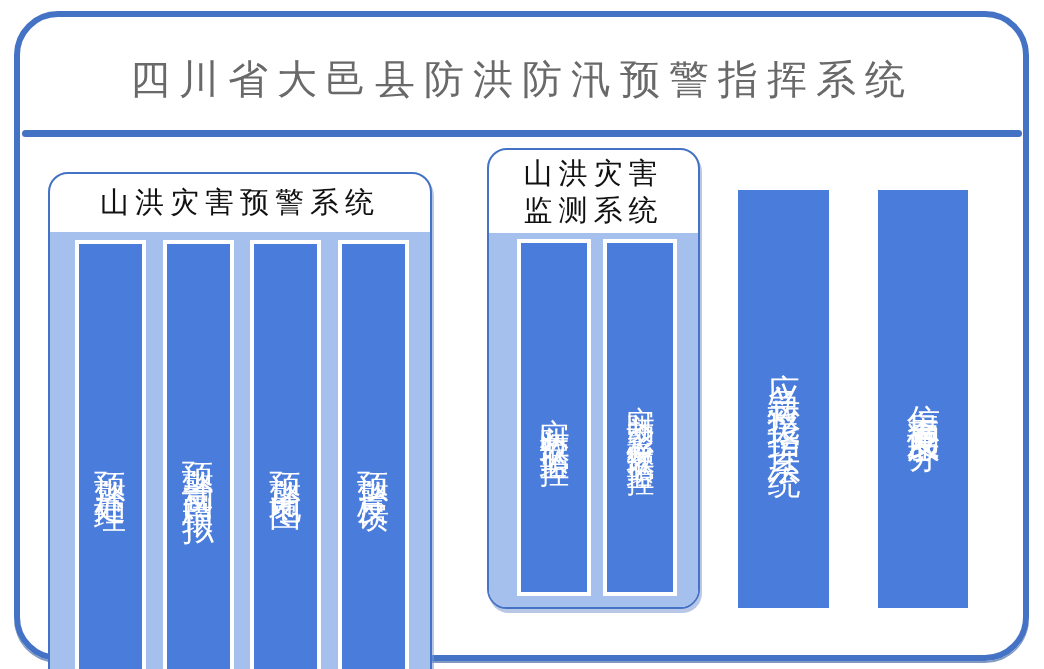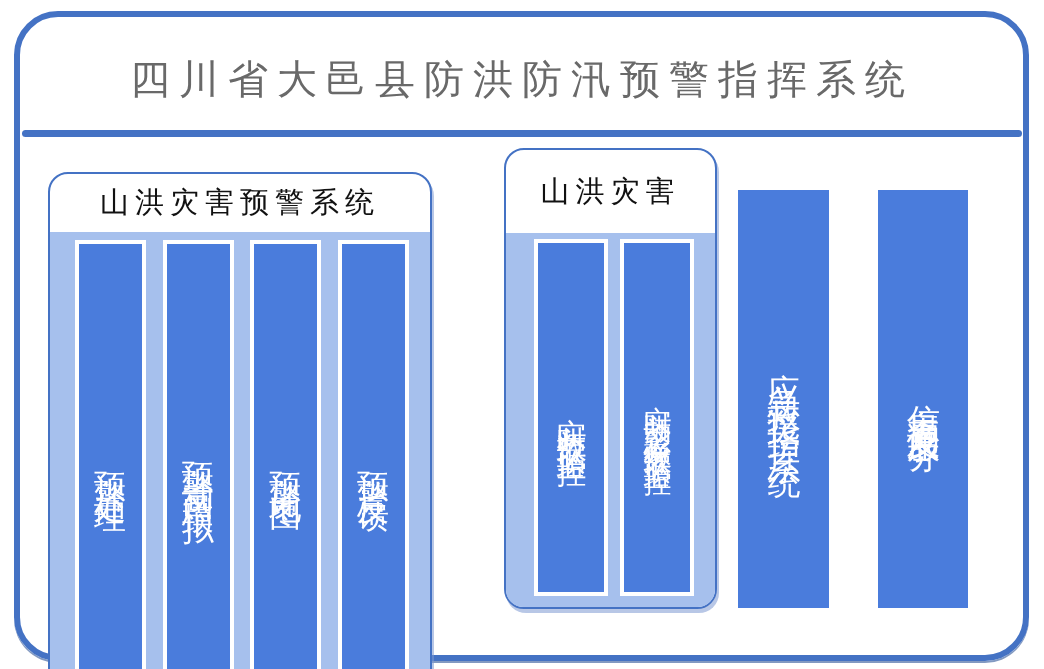--- a/index.html
+++ b/index.html
@@ -16,21 +16,21 @@
 
   .main-title{position:absolute; left:0; right:0; top:52px; text-align:center;
     font-size:40px; letter-spacing:9px; color:var(--title-text); white-space:nowrap;}
 
   .divider{position:absolute; left:22px; top:130px; width:1000px; height:7px;
     border-radius:4px; background:var(--divider);}
 
   .sysbox{position:absolute; background:#fff; border:2px solid var(--box-border);
     border-radius:20px; box-shadow:2px 4px 0 rgba(125,153,210,.55);}
   .left-box{left:48px; top:172px; width:384px; height:530px;}
-  .mid-box{left:504px; top:148px; width:213px; height:461px;text-align:center;}
+  .mid-box{left:487px; top:148px; width:213px; height:461px;text-align:center;}
 
   .sysbox-title{display:flex; align-items:center; justify-content:center;
     font-family:"Liberation Serif",serif; color:#111; white-space:nowrap;}
   .left-box .sysbox-title{height:58px; font-size:29px; letter-spacing:6px;}
   .mid-box .sysbox-title{height:83px; flex-direction:column; font-size:29px;
     letter-spacing:6px; line-height:37px;}
 
   .panel{position:absolute; left:0; right:0; bottom:0; background:var(--panel-fill);
     border-radius:0 0 17px 17px; display:flex; justify-content:space-between;}
   .left-panel{top:58px; padding:8px 21px 8px 25px;}
@@ -77,20 +77,21 @@
       </div>
       <div class="module">
         <span class="vtext">预警反馈</span>
       </div>
     </div>
   </section>
 
   <section class="sysbox mid-box">
     <div class="sysbox-title">
       <div>山洪灾害</div>
+      <div>监测系统</div>
     </div>
     <div class="panel mid-panel">
       <div class="module">
         <span class="vtext">实时数据监控</span>
       </div>
       <div class="module">
         <span class="vtext">实时动态影像数据监控</span>
       </div>
     </div>
   </section>

